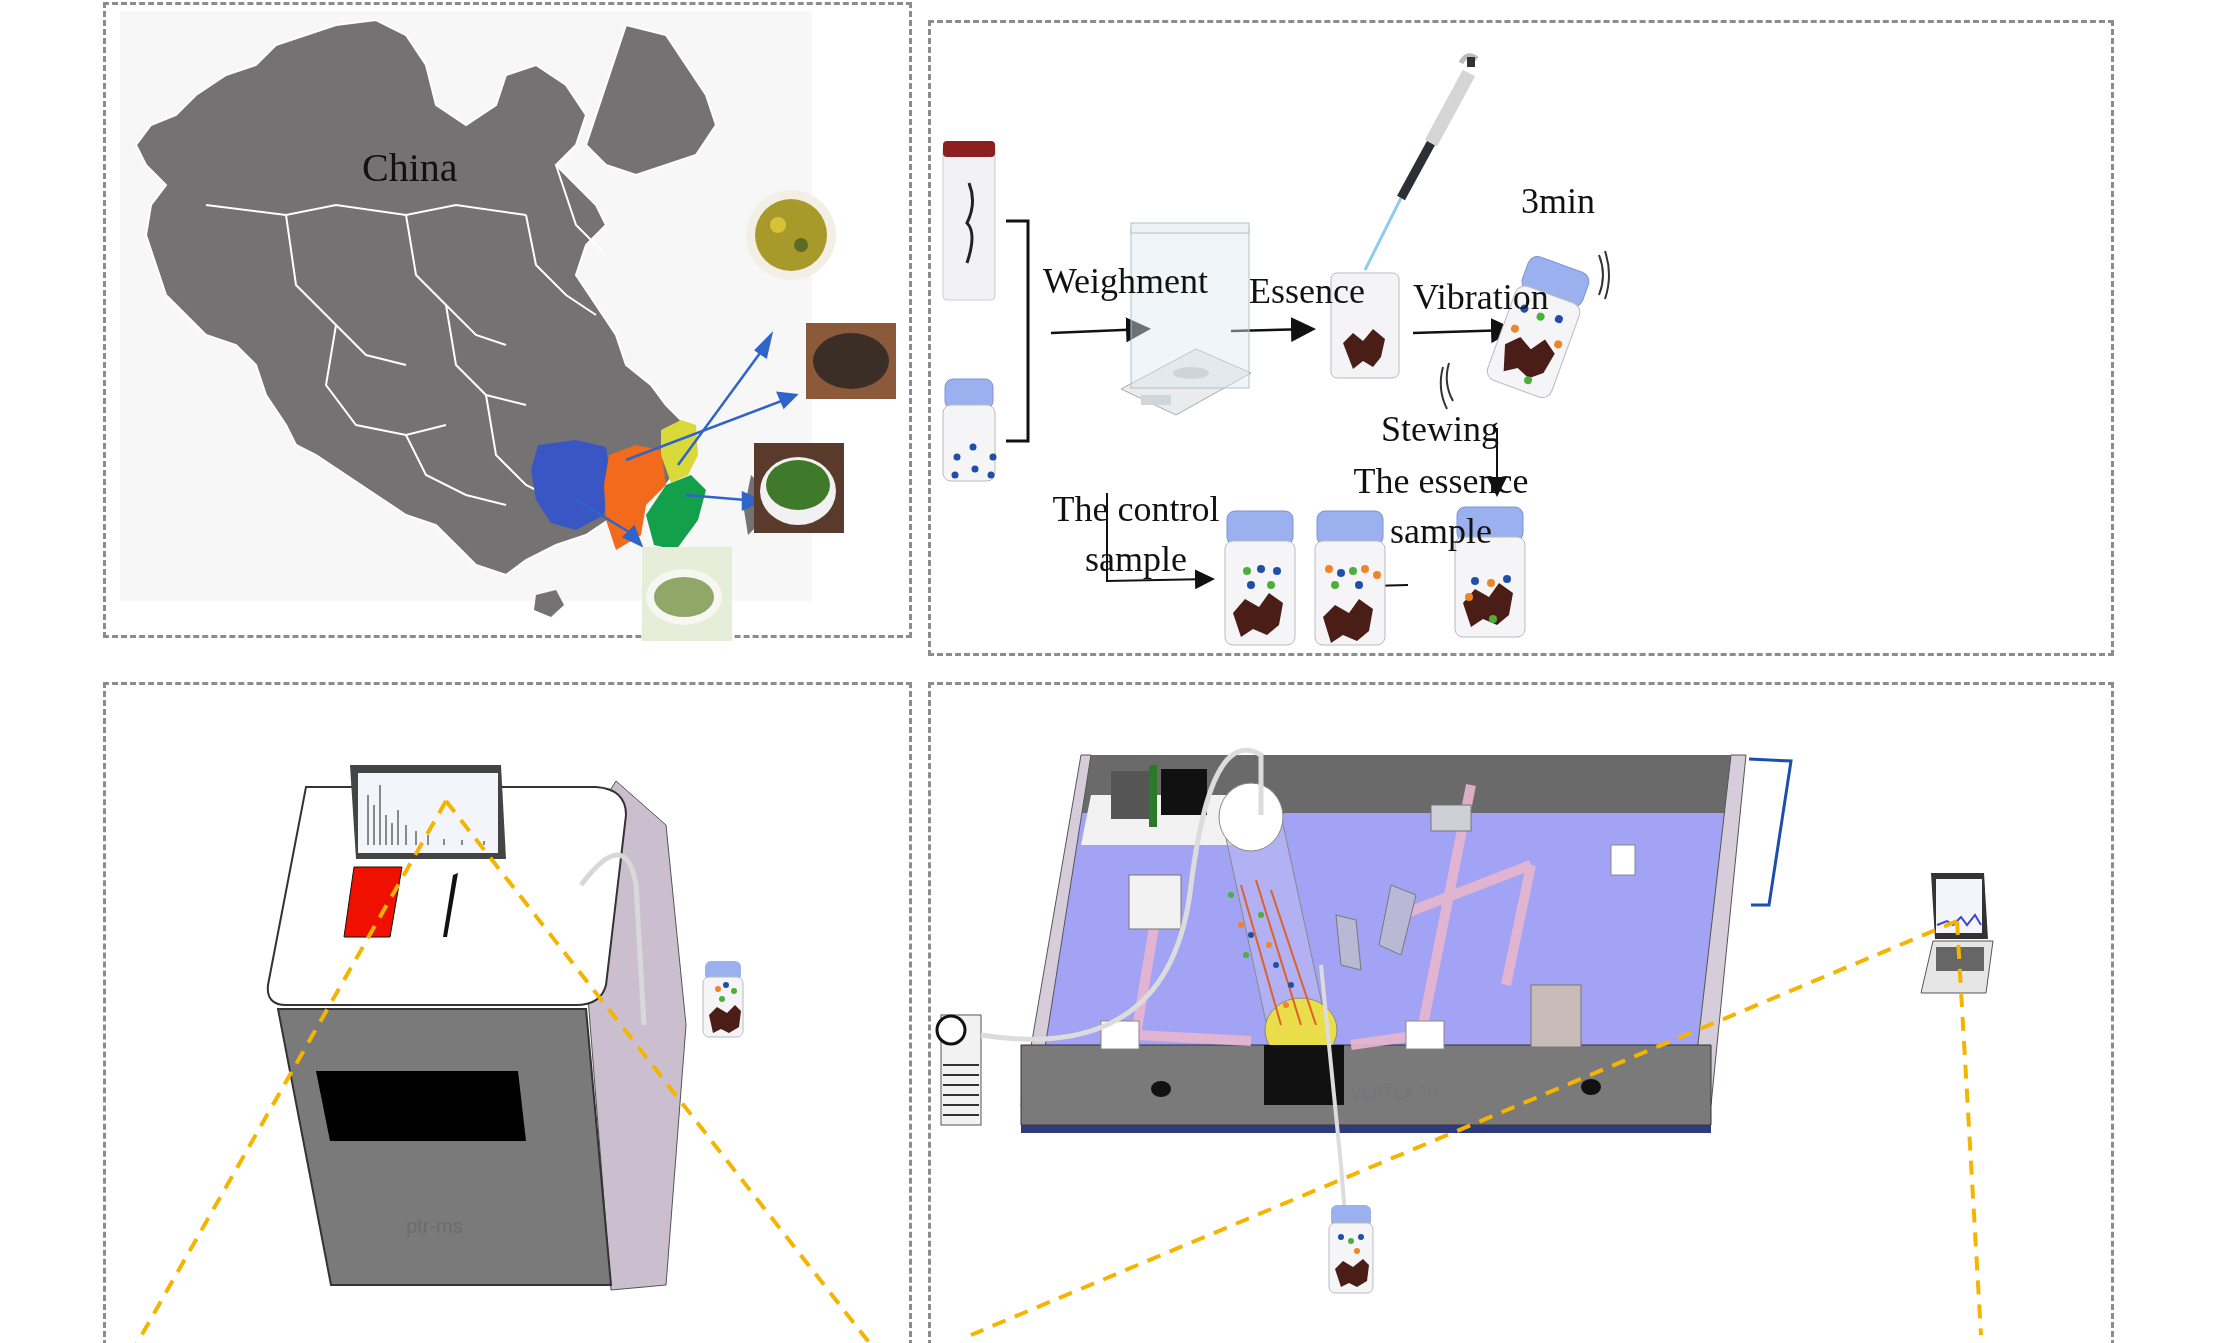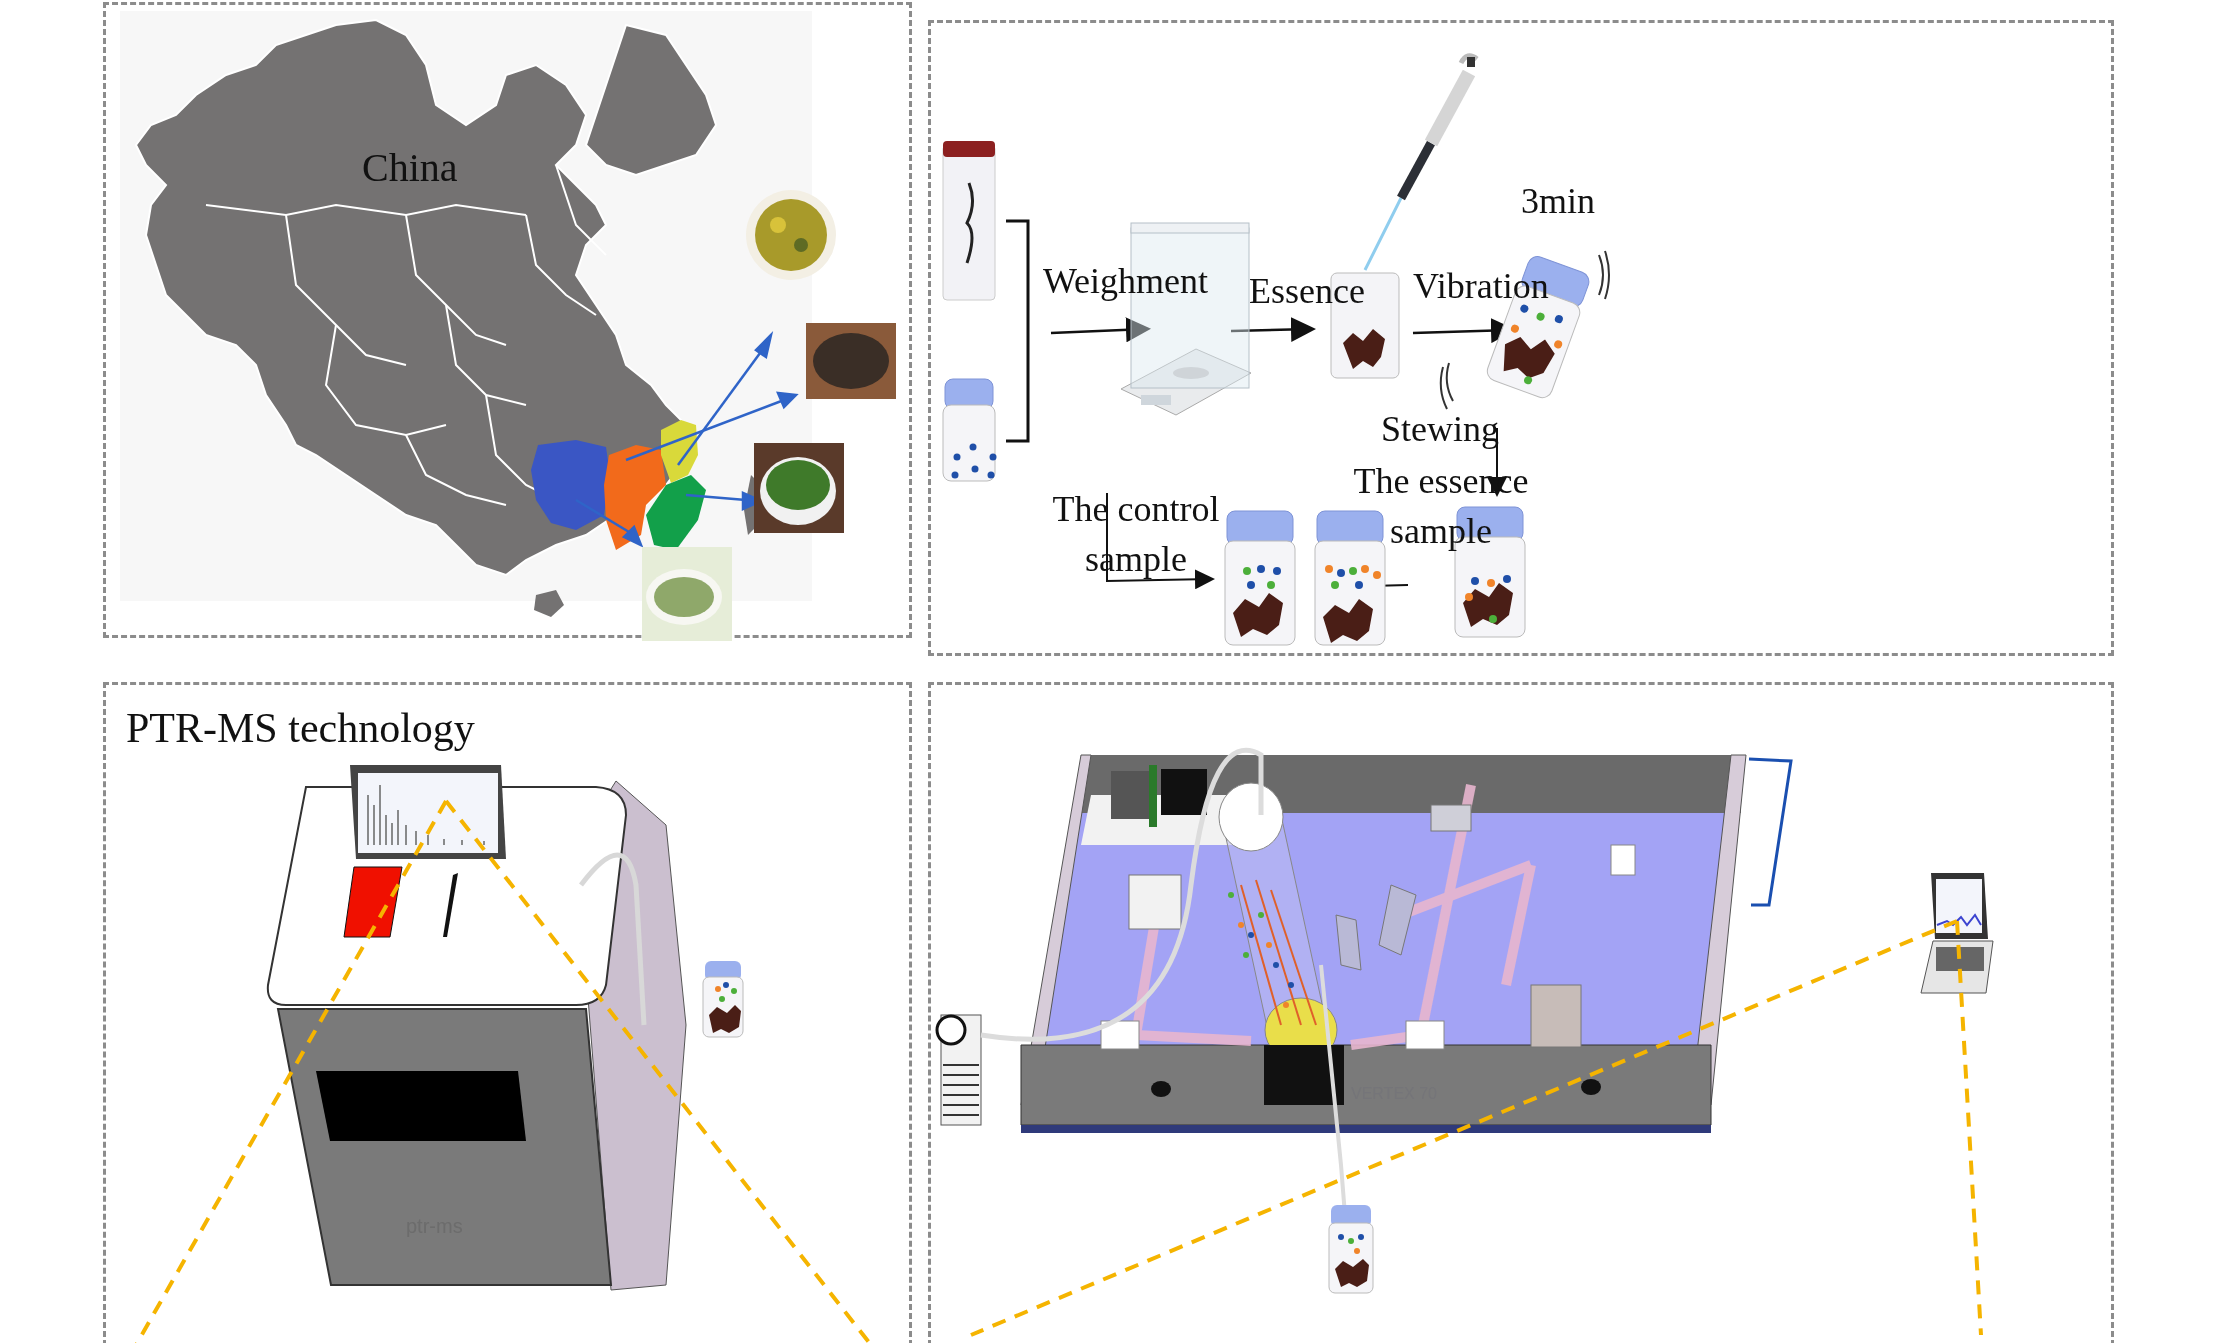--- a/index.html
+++ b/index.html
@@ -188,35 +188,34 @@
       <circle cx="422" cy="548" r="4" fill="#4caf3a"></circle>
         <circle cx="434" cy="546" r="4" fill="#f0842a"></circle>
       <circle cx="446" cy="552" r="4" fill="#f0842a"></circle>
         <circle cx="404" cy="562" r="4" fill="#4caf3a"></circle>
       <circle cx="428" cy="562" r="4" fill="#1f4fa8"></circle>
     </g>
   </svg>
 
   <div class="label step" style="left:112px; top:240px;">Weighment</div>
   <div class="label step" style="left:318px; top:250px;">Essence</div>
-  <div class="label step" style="left:482px; top:245px;">Vibration</div>
+  <div class="label step" style="left:482px; top:256px;">Vibration</div>
   <div class="label step" style="left:590px; top:160px;">3min</div>
   <div class="label step" style="left:450px; top:388px;">Stewing</div>
   <div class="label step" style="left:205px; top:468px; width:200px; margin-left:-100px;">
     <div>The control</div>
     <div style="margin-top:14px;">sample</div>
   </div>
   <div class="label step" style="left:510px; top:440px; width:220px; margin-left:-110px;">
     <div>The essence</div>
     <div style="margin-top:14px;">sample</div>
   </div>
 </div>
 
 <div class="panel" id="panel-ptr">
-  <div class="label title" style="left:20px; top:22px;">PTR-MS technology</div>
   <svg class="layer" width="809" height="700">
 
     <polygon points="510,96 560,140 580,340 560,600 505,605 470,160" fill="#cbbfcf" stroke="#555"></polygon>
 
     <path d="M200,102 L490,102 Q520,104 520,130 L500,300 Q495,320 470,320 L180,320 Q160,320 162,300 Z" fill="#ffffff" stroke="#333" stroke-width="2"></path>
 
     <polygon points="172,324 480,324 505,600 225,600" fill="#7a7a7a" stroke="#333" stroke-width="2"></polygon>
     <polygon points="210,386 412,386 420,456 224,456" fill="#000"></polygon>
     <text x="300" y="548" class="faint" fill="rgba(90,90,90,0.45)" font-size="20" font-family="Liberation Sans, sans-serif">ptr-ms</text>
 

